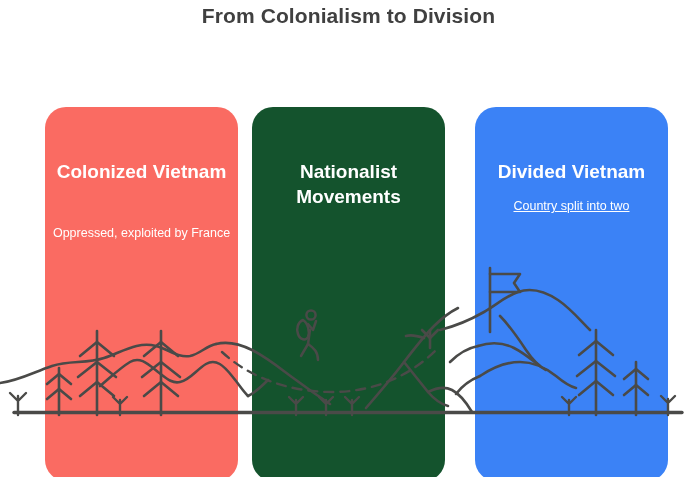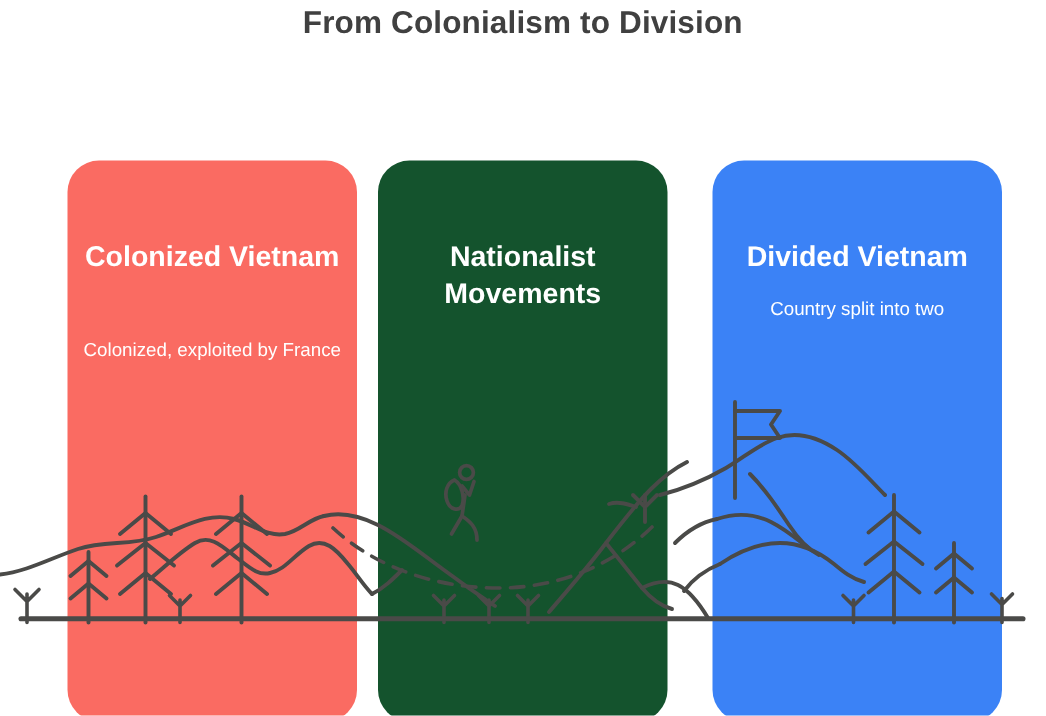--- a/index.html
+++ b/index.html
@@ -66,21 +66,21 @@
     font-weight: bold;
     line-height: 25px;
   }
   .panel-sub {
     top: 117px;
     font-size: 12.5px;
     font-weight: normal;
     line-height: 18px;
   }
   .panel-3 .panel-heading { top: 52px; }
-  .panel-3 .panel-sub { top: 90px; }
+  .panel-3 .panel-sub { top: 90px; text-decoration: underline; }
 
   .artwork {
     position: absolute;
     left: 0;
     top: 0;
     width: 697px;
     height: 477px;
     pointer-events: none;
   }
 </style>
@@ -88,21 +88,21 @@
 <body>
 
 <div class="stage">
 
   <div id="page-title">From Colonialism to Division</div>
 
   <div class="panels">
 
     <div class="panel panel-1">
       <div class="panel-text panel-heading">Colonized Vietnam</div>
-      <div class="panel-text panel-sub">Colonized, exploited by France</div>
+      <div class="panel-text panel-sub">Oppressed, exploited by France</div>
     </div>
 
     <div class="panel panel-2">
       <div class="panel-text panel-heading">Nationalist Movements</div>
     </div>
 
     <div class="panel panel-3">
       <div class="panel-text panel-heading">Divided Vietnam</div>
       <div class="panel-text panel-sub">Country split into two</div>
     </div>

